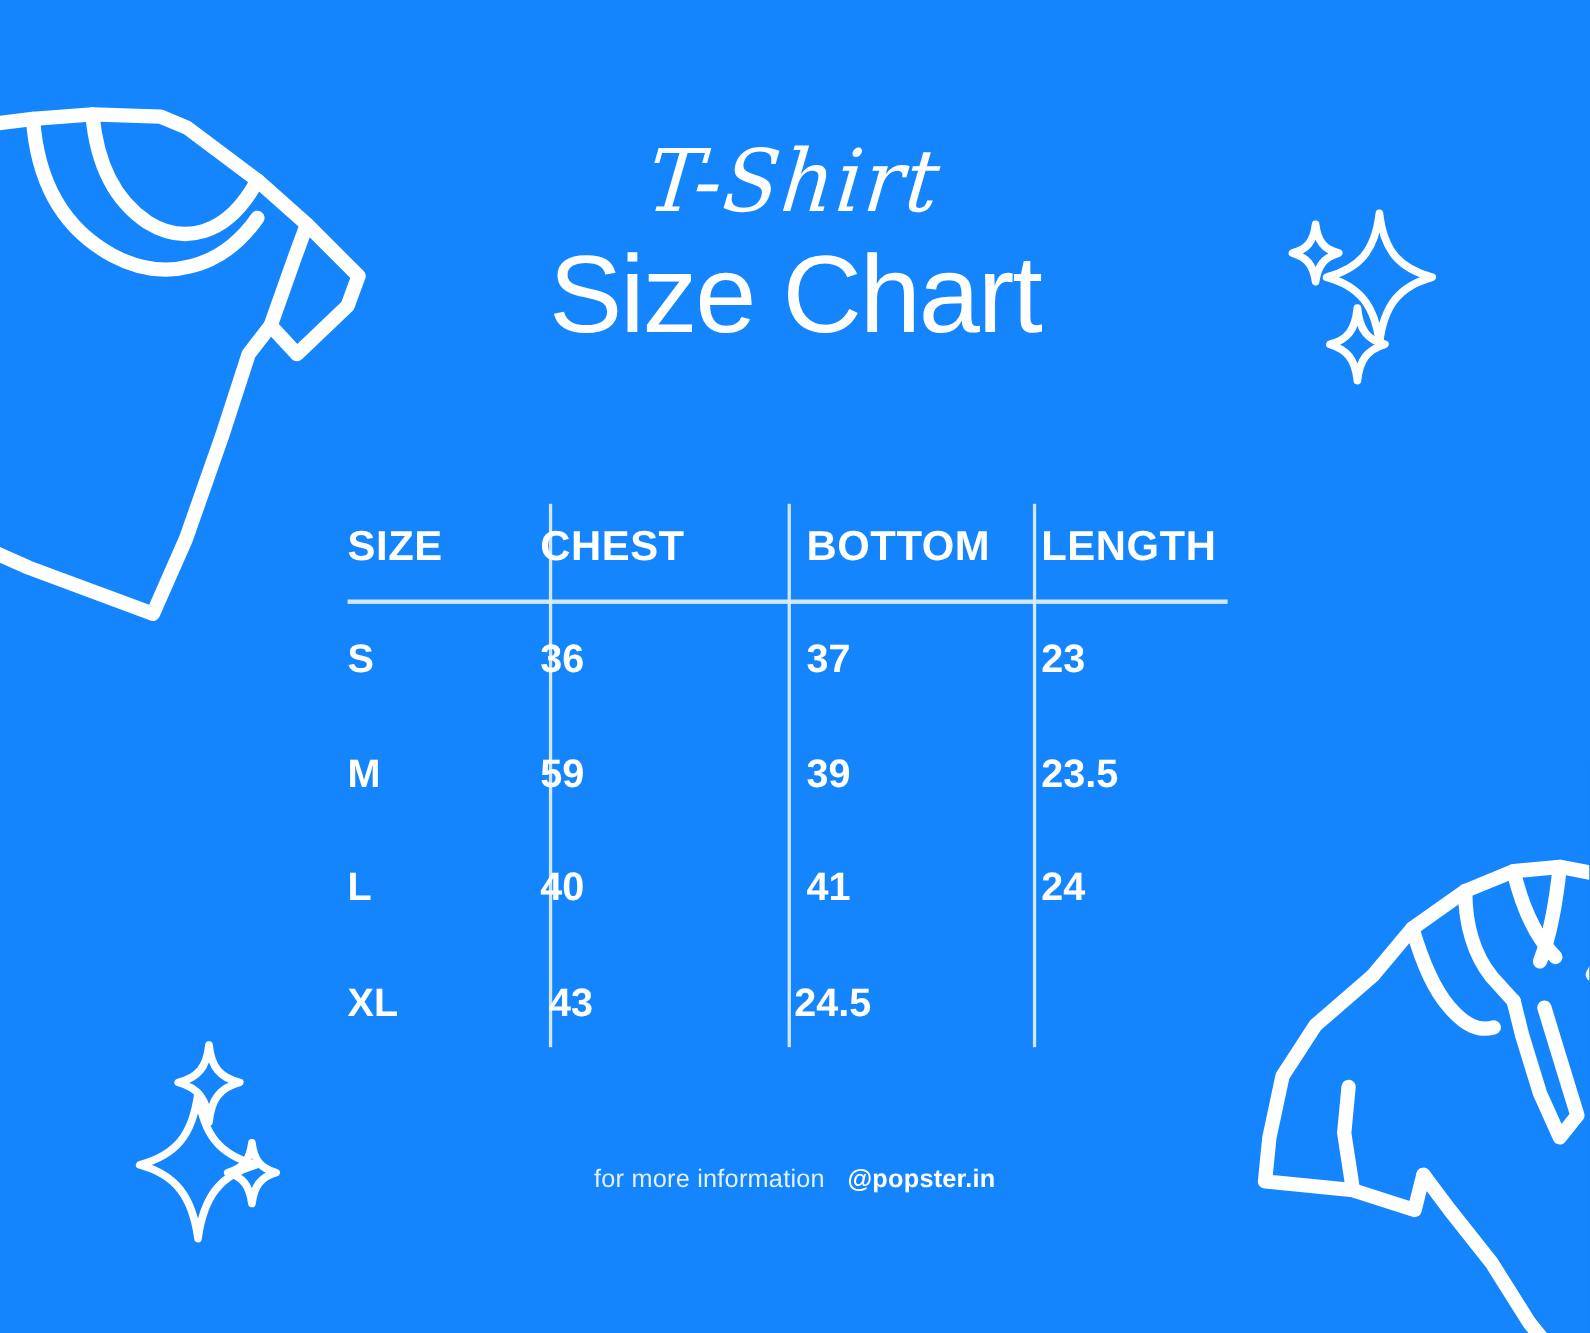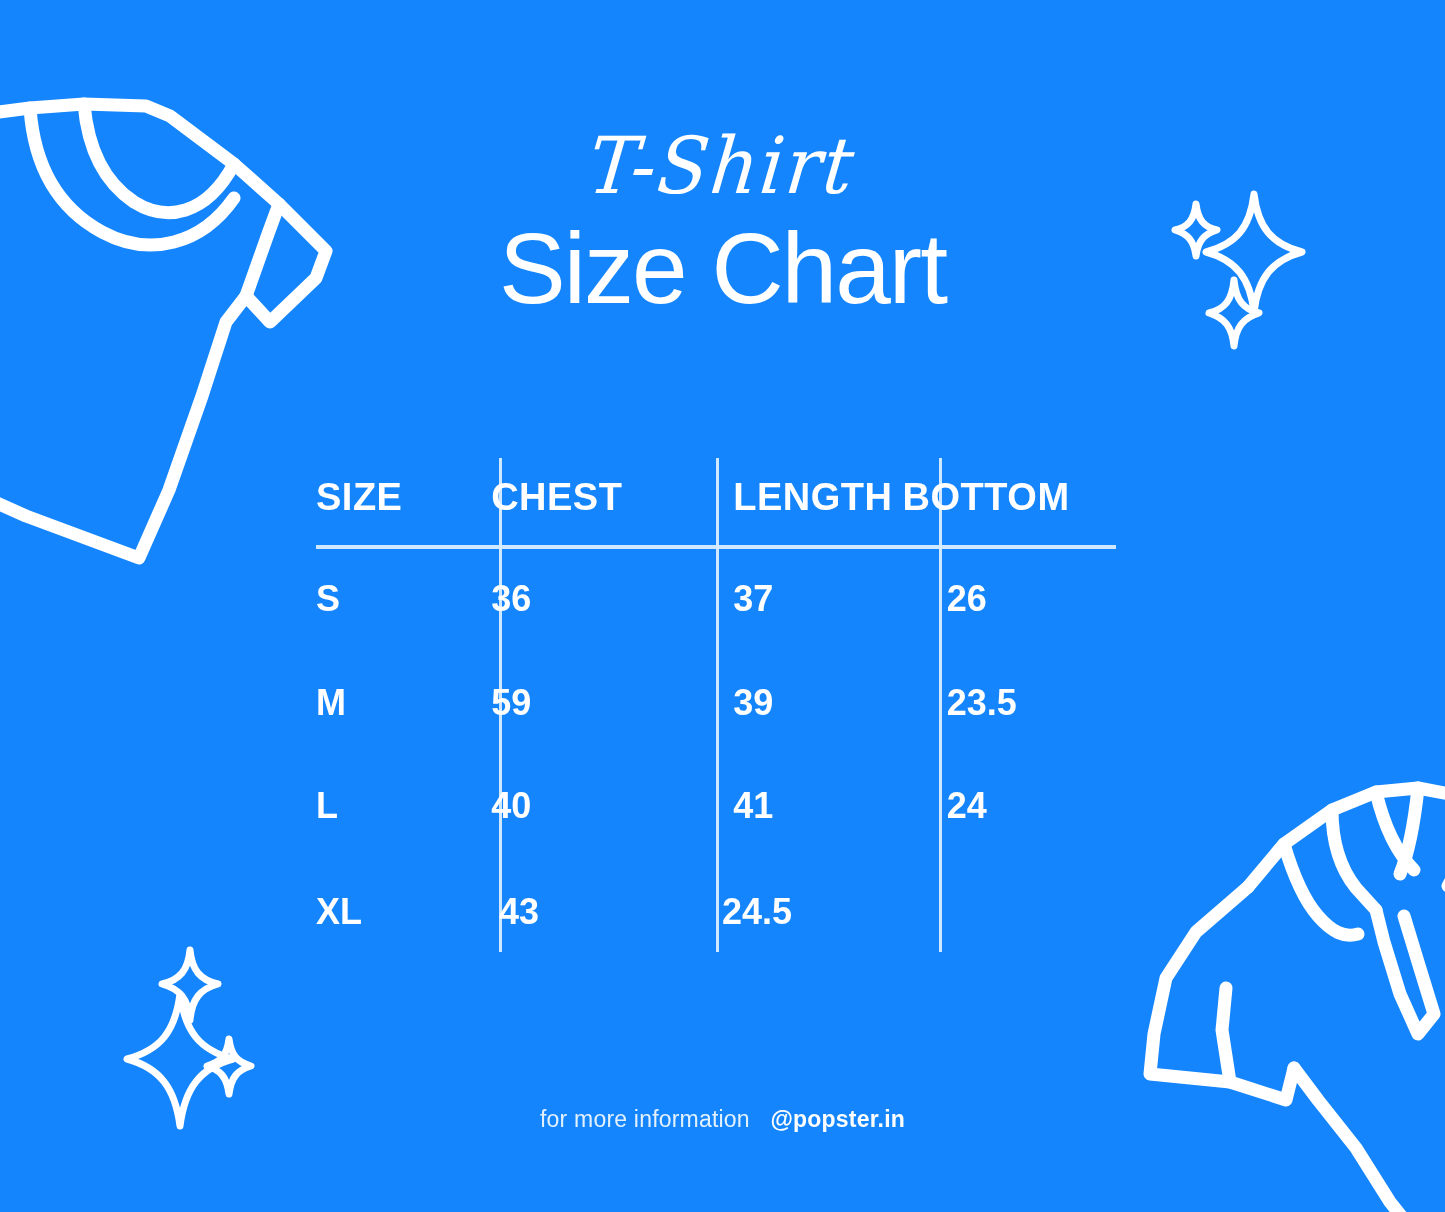--- a/index.html
+++ b/index.html
@@ -119,21 +119,20 @@
   
   #footer {
     position: absolute;
     left: 0;
     top: 1058px;
     width: 1445px;
     text-align: center;
     font-size: 23px;
     color: #e3f1ff;
     letter-spacing: .2px;
-    margin-top: 48px;
   }
   #footer-handle {
     font-weight: bold;
     color: #ffffff;
     margin-left: 14px;
   }
 </style>
 </head>
 <body>
 
@@ -199,29 +198,29 @@
     <div id="grid-lines">
       <div class="vline v1"></div>
       <div class="vline v2"></div>
       <div class="vline v3"></div>
       <div class="hline"></div>
     </div>
 
     <div class="t-row" id="header-row">
       <div class="t-cell c-size">SIZE</div>
       <div class="t-cell c-chest">CHEST</div>
+      <div class="t-cell c-bottom">BOTTOM</div>
       <div class="t-cell c-length">LENGTH</div>
-      <div class="t-cell c-bottom">BOTTOM</div>
     </div>
 
     <div class="t-row data-row" id="row-0">
       <div class="t-cell c-size">S</div>
       <div class="t-cell c-chest">36</div>
       <div class="t-cell c-bottom">37</div>
-      <div class="t-cell c-length">26</div>
+      <div class="t-cell c-length">23</div>
     </div>
 
     <div class="t-row data-row" id="row-1">
       <div class="t-cell c-size">M</div>
       <div class="t-cell c-chest">59</div>
       <div class="t-cell c-bottom">39</div>
       <div class="t-cell c-length">23.5</div>
     </div>
 
     <div class="t-row data-row" id="row-2">

